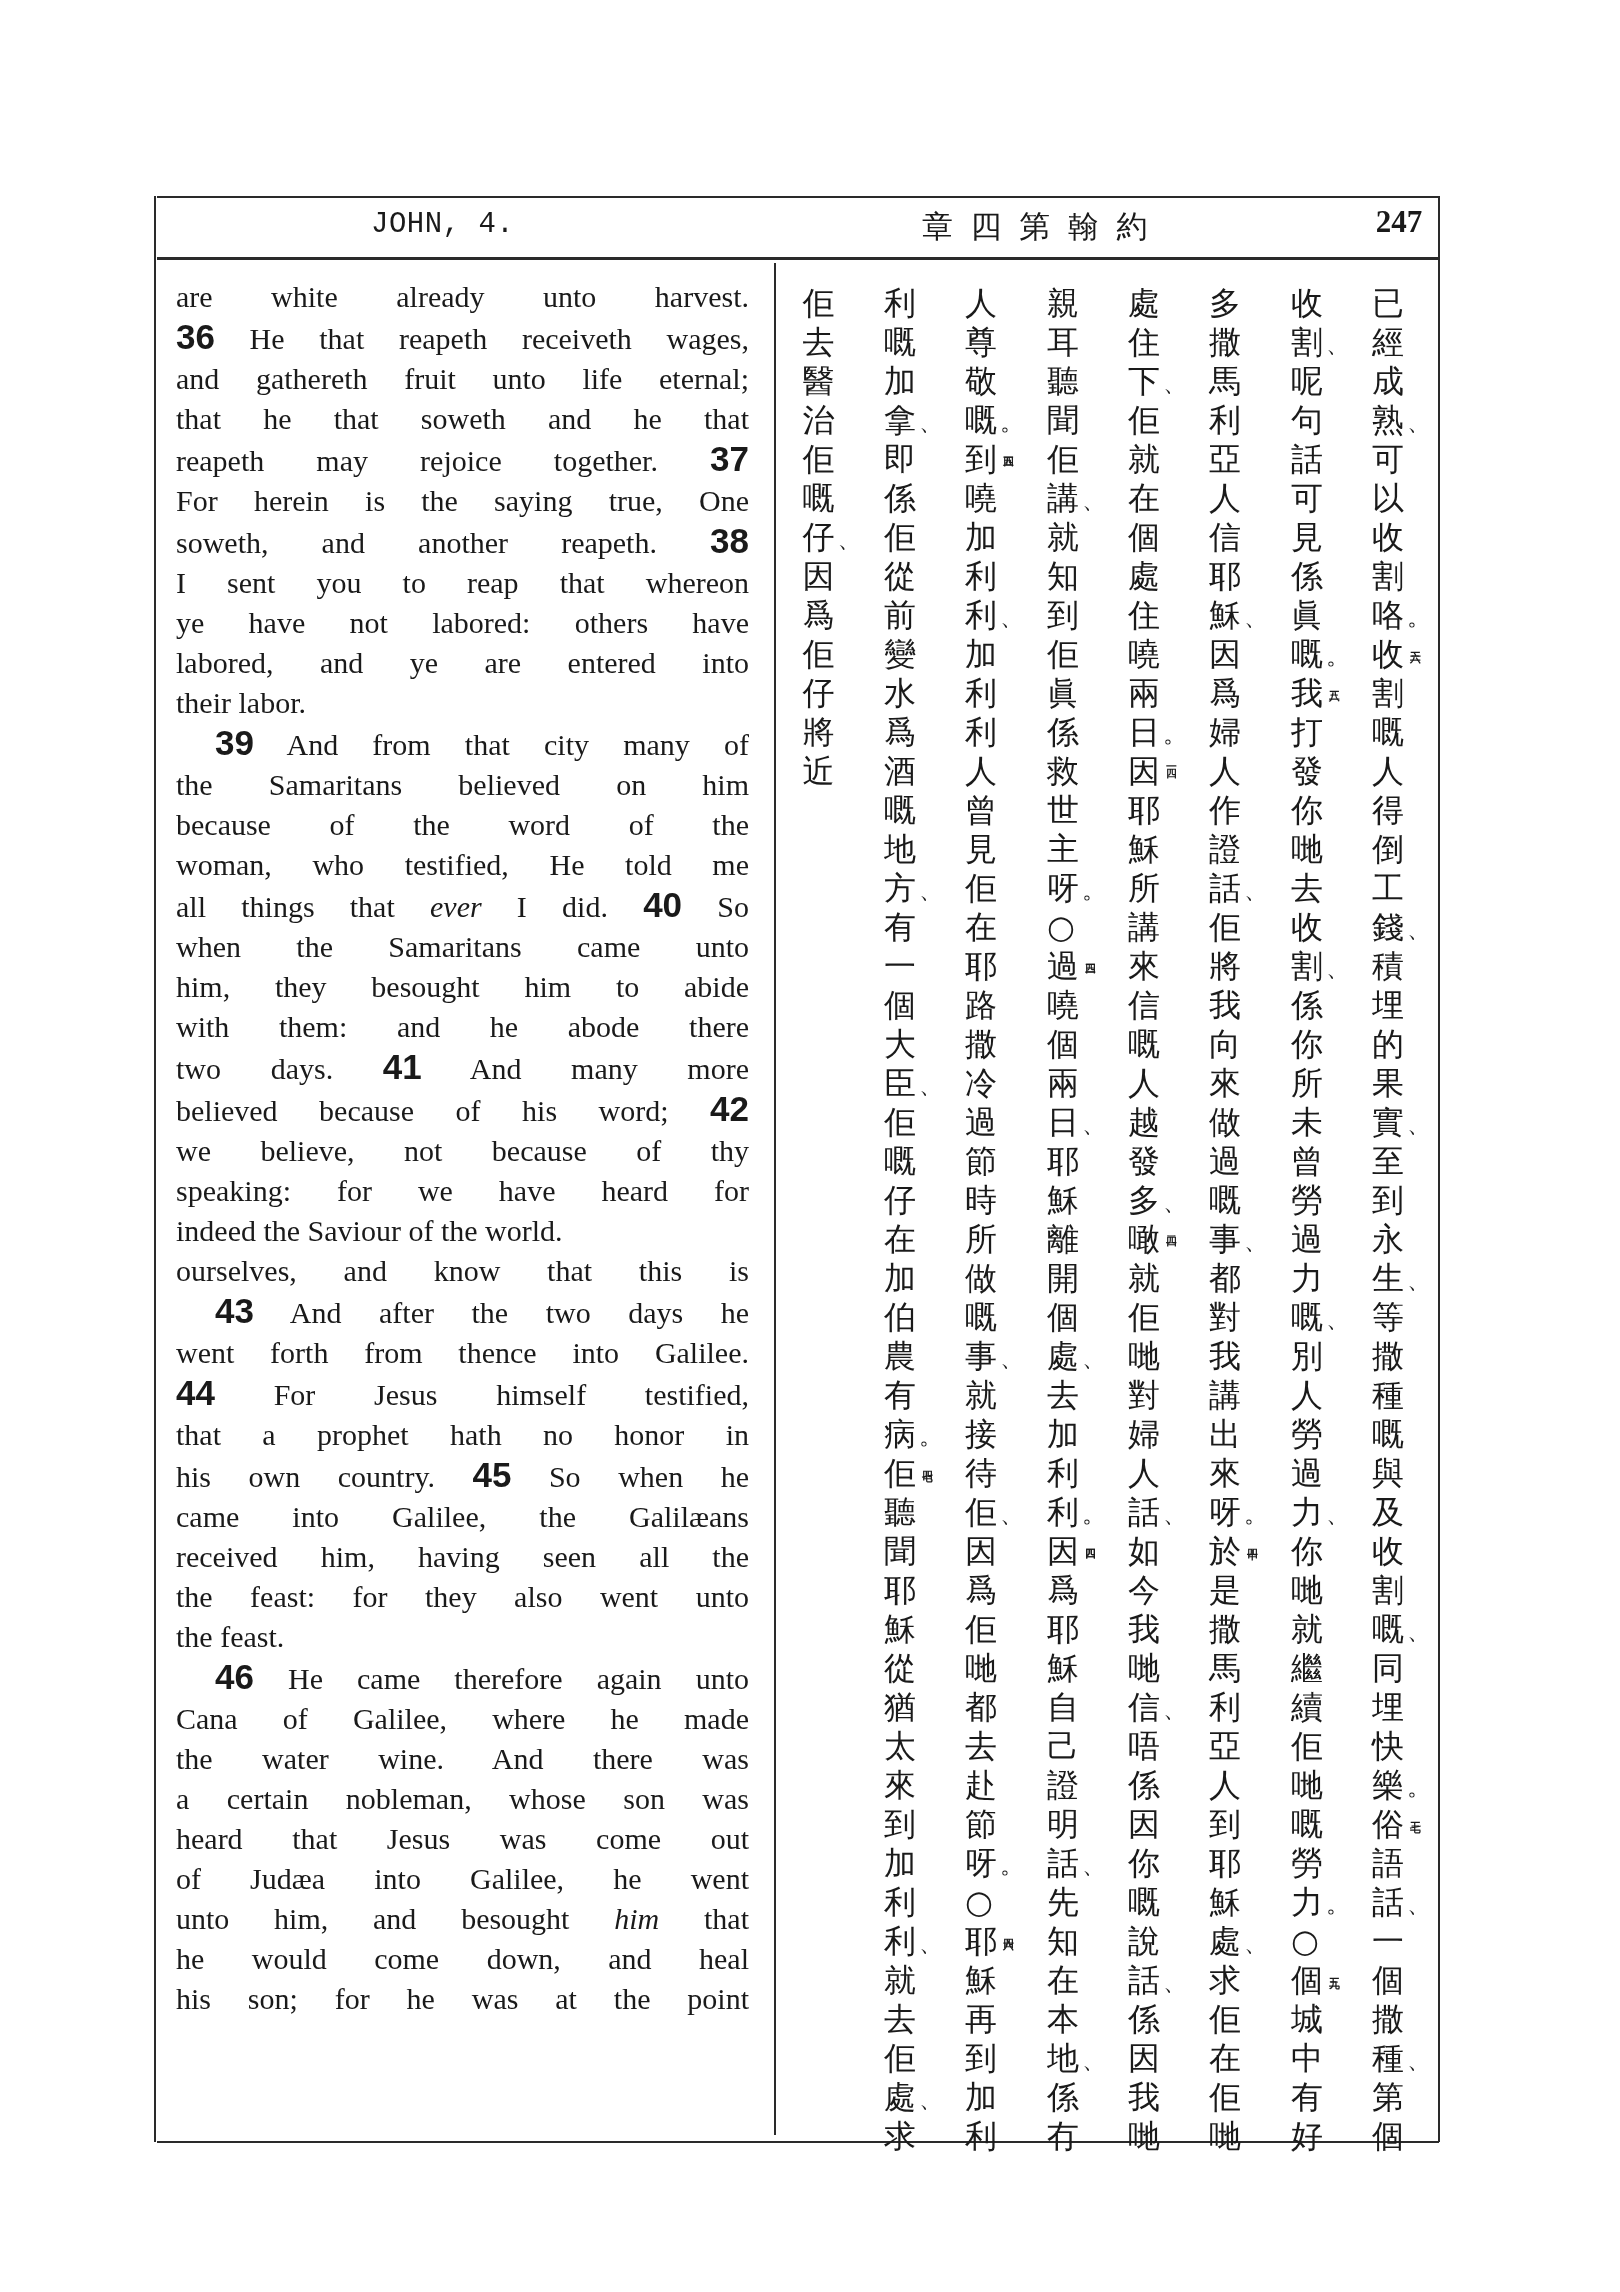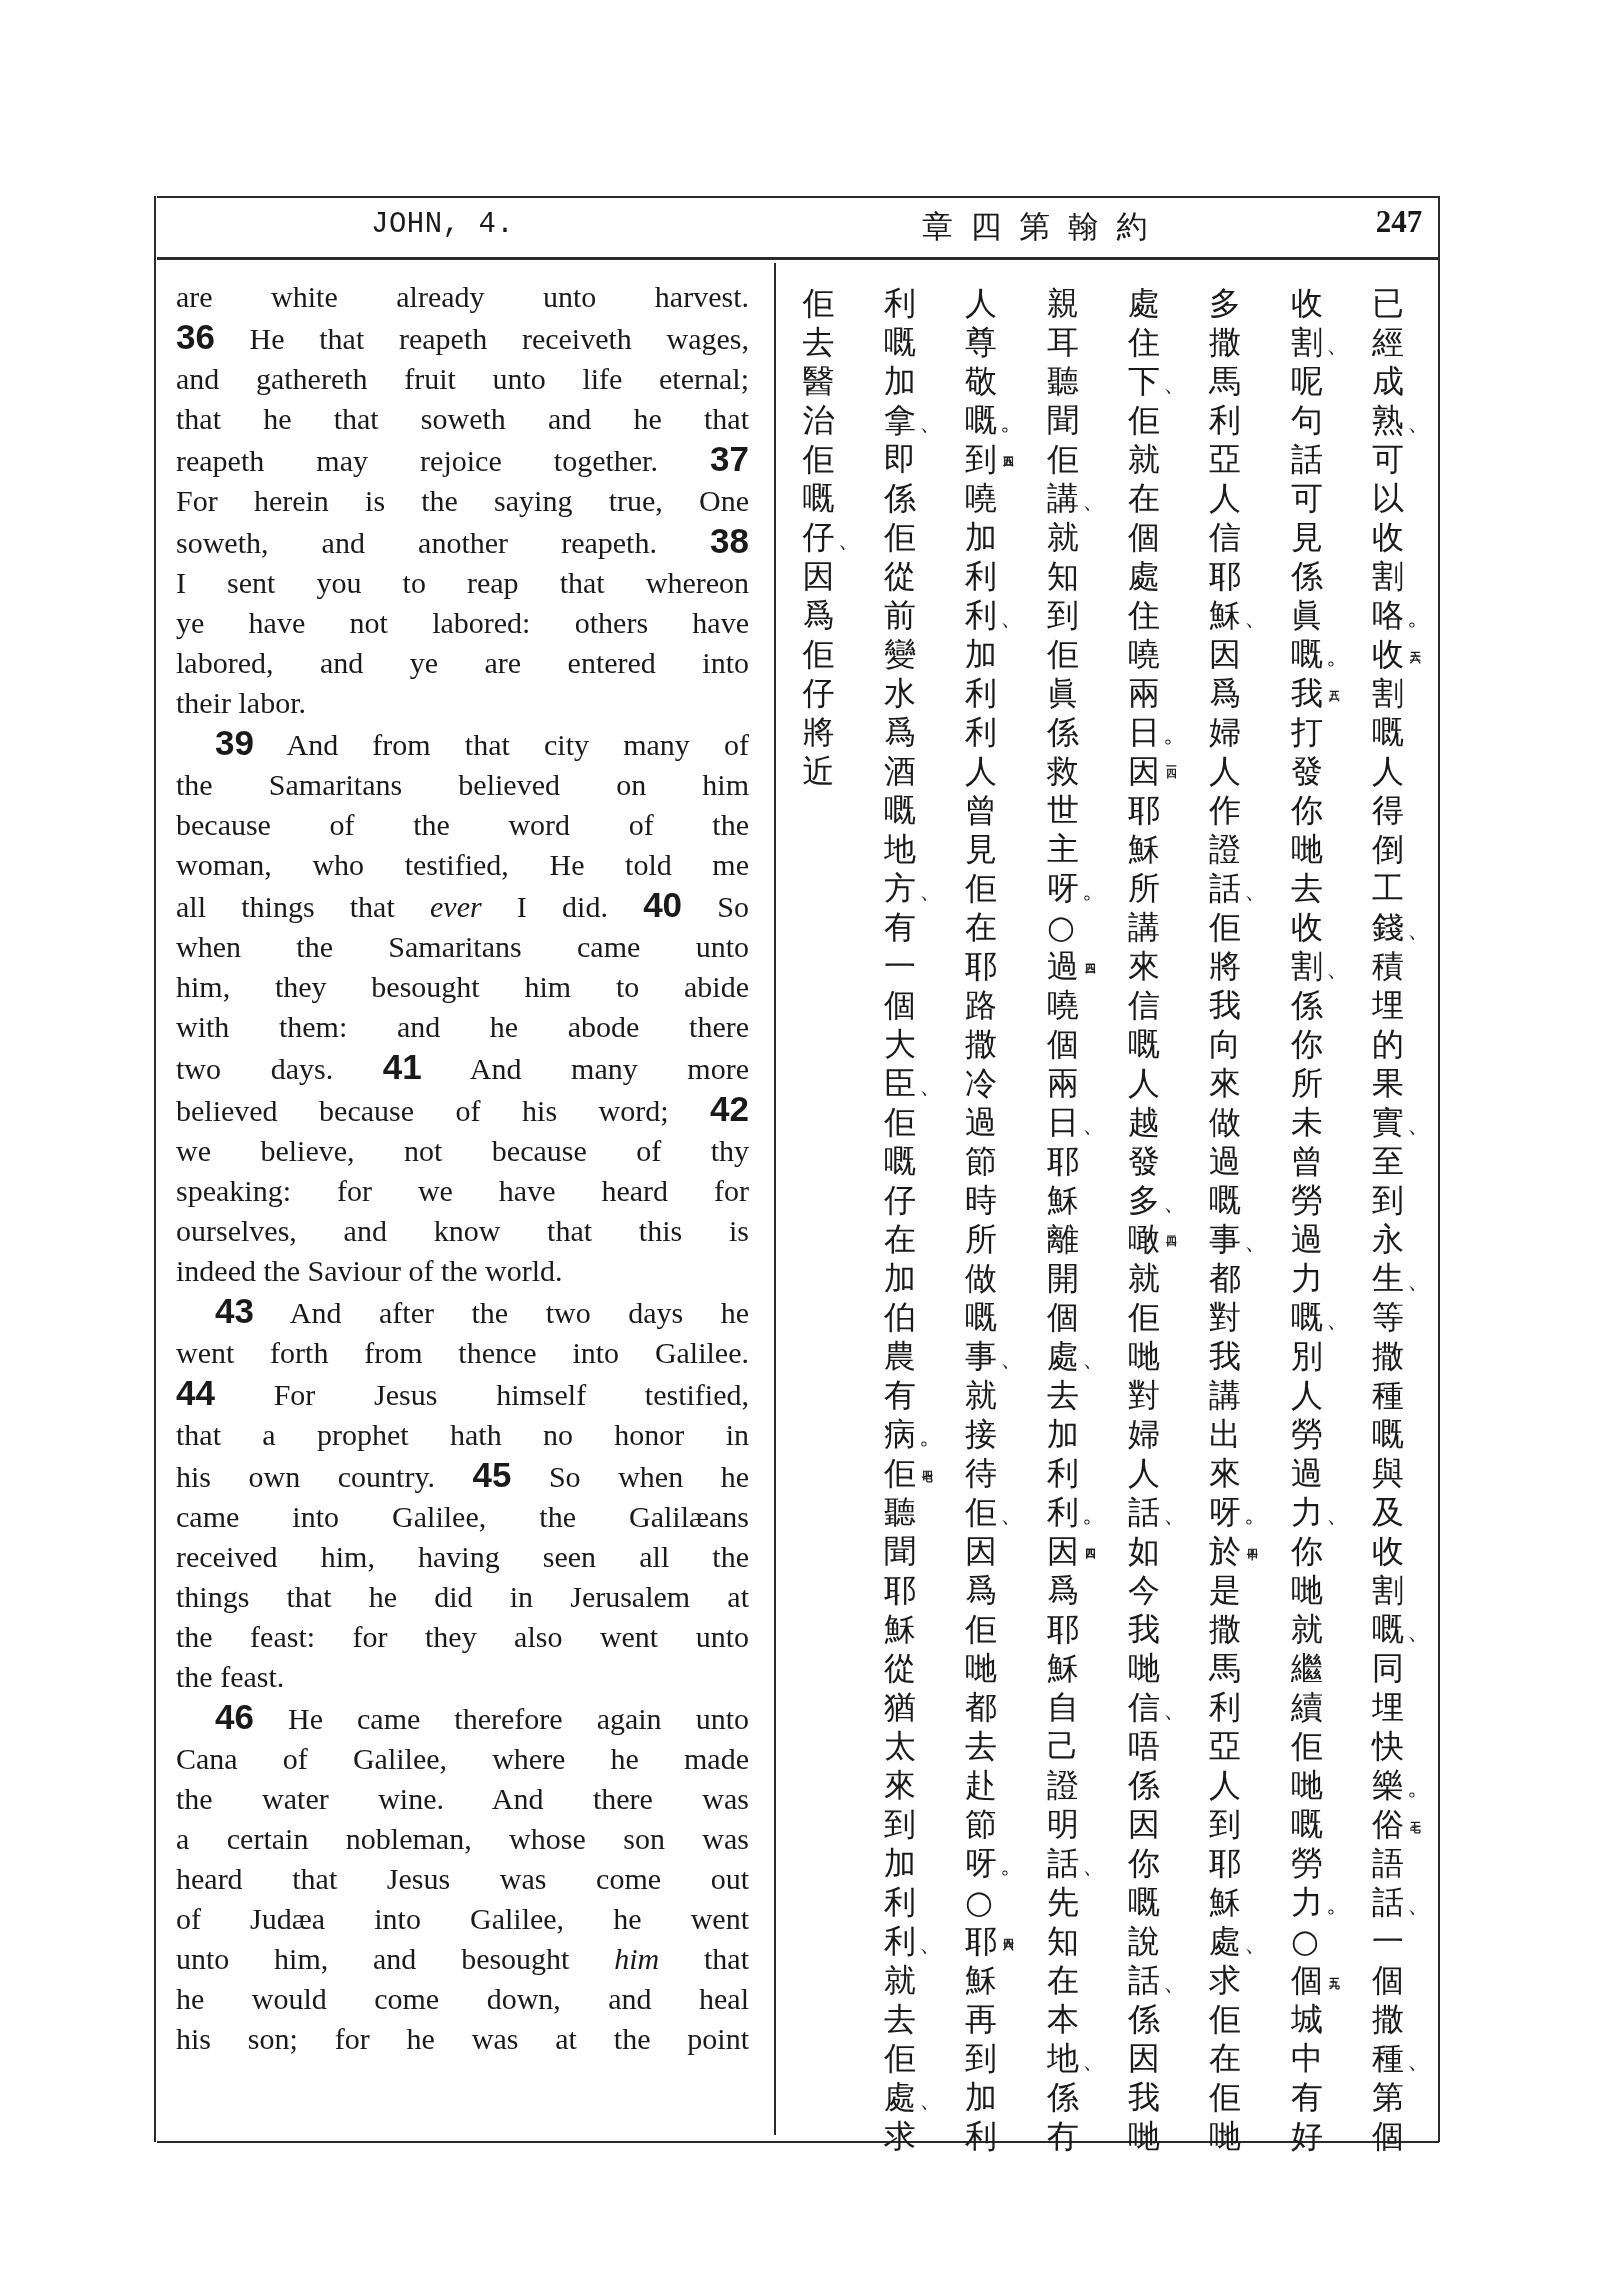--- a/index.html
+++ b/index.html
@@ -57,30 +57,29 @@
     <span class="en-line"><span>because of the word of the</span></span>
     <span class="en-line"><span>woman, who testified, He told me</span></span>
     <span class="en-line"><span>all things that </span><i>ever</i><span> I did. </span><span class="vnum">40</span><span> So</span></span>
     <span class="en-line"><span>when the Samaritans came unto</span></span>
     <span class="en-line"><span>him, they besought him to abide</span></span>
     <span class="en-line"><span>with them: and he abode there</span></span>
     <span class="en-line"><span>two days. </span><span class="vnum">41</span><span> And many more</span></span>
     <span class="en-line"><span>believed because of his word; </span><span class="vnum">42</span></span>
     <span class="en-line"><span>we believe, not because of thy</span></span>
     <span class="en-line"><span>speaking: for we have heard for</span></span>
+    <span class="en-line last"><span>indeed the Saviour of the world.</span></span>
     <span class="en-line"><span>ourselves, and know that this is</span></span>
-    <span class="en-line last"><span>indeed the Saviour of the world.</span></span>
     <span class="en-line indent"><span class="vnum">43</span><span> And after the two days he</span></span>
     <span class="en-line"><span>went forth from thence into Galilee.</span></span>
     <span class="en-line"><span class="vnum">44</span><span> For Jesus himself testified,</span></span>
     <span class="en-line"><span>that a prophet hath no honor in</span></span>
     <span class="en-line"><span>his own country. </span><span class="vnum">45</span><span> So when he</span></span>
     <span class="en-line"><span>came into Galilee, the Galilæans</span></span>
     <span class="en-line"><span>received him, having seen all the</span></span>
-    <span class="en-line"><span>things that he did in Jerusalem at</span></span>
     <span class="en-line"><span>the feast: for they also went unto</span></span>
     <span class="en-line last"><span>the feast.</span></span>
     <span class="en-line indent"><span class="vnum">46</span><span> He came therefore again unto</span></span>
     <span class="en-line"><span>Cana of Galilee, where he made</span></span>
     <span class="en-line"><span>the water wine. And there was</span></span>
     <span class="en-line"><span>a certain nobleman, whose son was</span></span>
     <span class="en-line"><span>heard that Jesus was come out</span></span>
     <span class="en-line"><span>of Judæa into Galilee, he went</span></span>
     <span class="en-line"><span>unto him, and besought </span><i>him</i><span> that</span></span>
     <span class="en-line"><span>he would come down, and heal</span></span>

